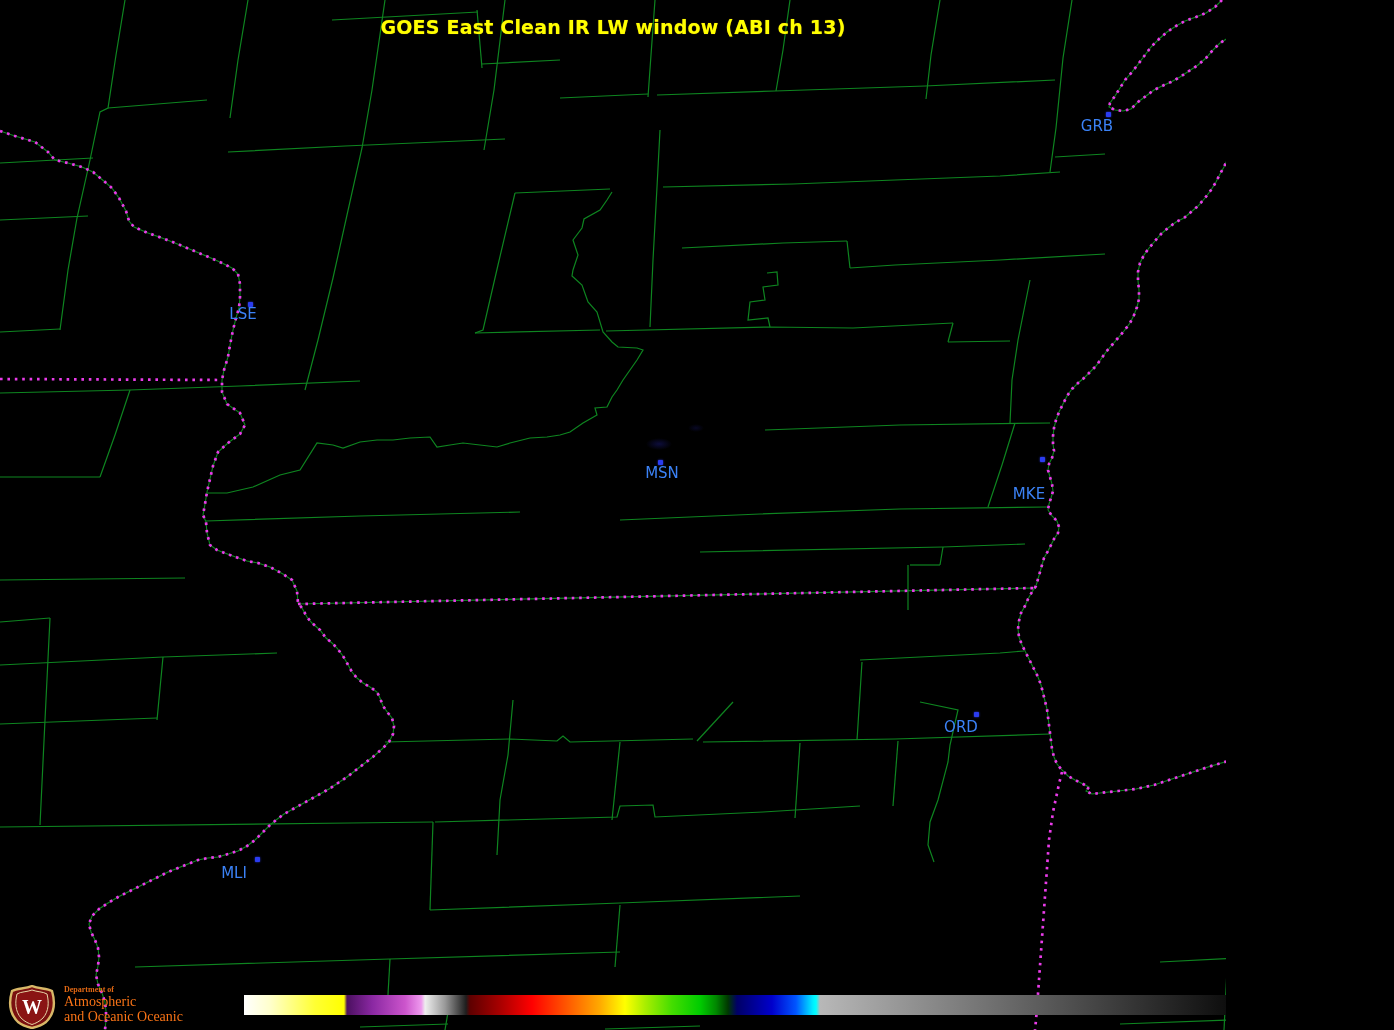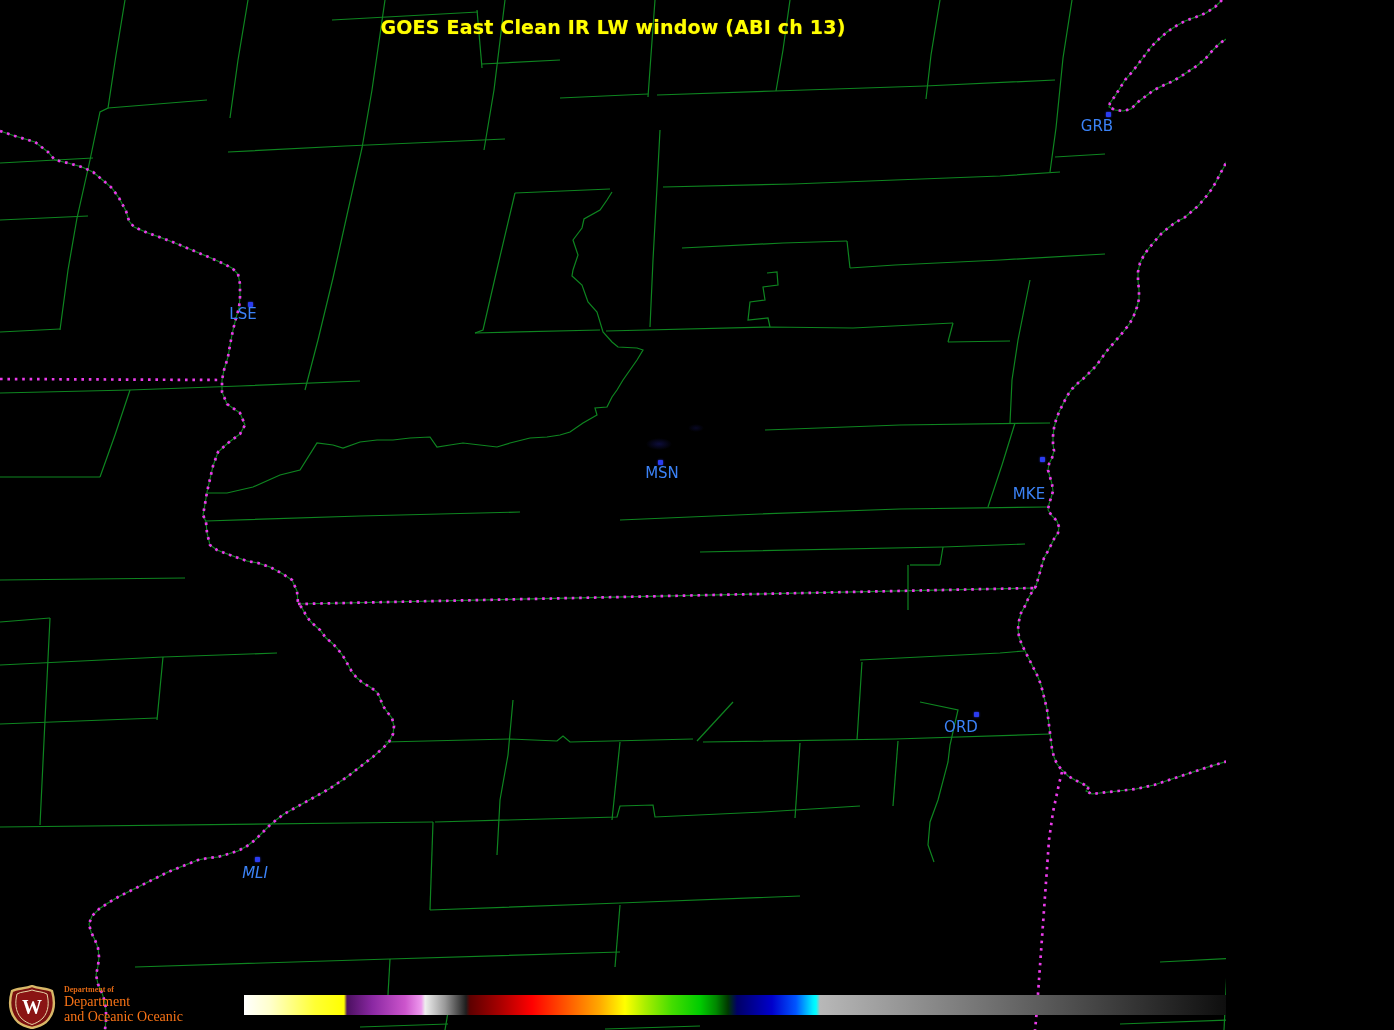--- a/index.html
+++ b/index.html
@@ -146,32 +146,32 @@
       <div class="station">
         <div class="dot" style="left: 1040px; top: 457px;"></div>
         <div class="lbl" style="left: 1029px; top: 463px; margin-top: 22px;">MKE</div>
       </div>
       <div class="station">
         <div class="dot" style="left: 974px; top: 712px;"></div>
         <div class="lbl" style="left: 961px; top: 718px;">ORD</div>
       </div>
       <div class="station">
         <div class="dot" style="left: 255px; top: 857px;"></div>
-        <div class="lbl" style="left: 255px; top: 864px; font-style: italic;">MLI</div>
+        <div class="lbl" style="left: 234px; top: 864px;">MLI</div>
       </div>
     </div>
 
   <div class="colorbar" id="colorbar" style="left: 244px; top: 995px; width: 1001px; height: 20px; background: linear-gradient(to right, rgb(255, 255, 255) 0%, rgb(255, 255, 204) 2.6%, rgb(255, 255, 51) 7.1%, rgb(255, 255, 0) 9.99%, rgb(75, 16, 96) 10.29%, rgb(138, 40, 162) 12.8%, rgb(204, 85, 204) 16.1%, rgb(238, 153, 238) 17.7%, rgb(238, 238, 238) 18.1%, rgb(153, 153, 153) 20.08%, rgb(30, 30, 30) 22.18%, rgb(94, 0, 0) 22.58%, rgb(168, 0, 0) 25.57%, rgb(255, 0, 0) 28.77%, rgb(255, 85, 0) 32.17%, rgb(255, 170, 0) 35.56%, rgb(255, 255, 0) 38.06%, rgb(170, 238, 0) 40.06%, rgb(68, 221, 0) 42.76%, rgb(0, 204, 0) 45.55%, rgb(0, 136, 0) 47.15%, rgb(0, 56, 0) 48.35%, rgb(0, 0, 102) 49.25%, rgb(0, 0, 204) 52.75%, rgb(0, 85, 255) 55.14%, rgb(0, 238, 255) 56.84%, rgb(0, 255, 255) 57.14%, rgb(184, 184, 184) 57.54%, rgb(6, 6, 6) 100%);"></div>
 
   <div class="logo">
     <svg class="crest" viewBox="0 0 52 44">
       <path d="M26 1 C33 4 41 3 46 6 C49 16 49 28 40 37 C35 41 30 42 26 43 C22 42 17 41 12 37 C3 28 3 16 6 6 C11 3 19 4 26 1 Z" fill="#7a1010" stroke="#d8b868" stroke-width="2.4"></path>
       <path d="M26 5 C31 7 37 6.5 41 9 C43 17 43 26 37 33 C33 37 29 38.5 26 39.5 C23 38.5 19 37 15 33 C9 26 9 17 11 9 C15 6.5 21 7 26 5 Z" fill="#8a1414" stroke="#e8d8a8" stroke-width="1"></path>
       <text x="26" y="29" text-anchor="middle" font-family="Liberation Serif, DejaVu Serif, serif" font-size="20" font-weight="bold" fill="#ffffff">W</text>
     </svg>
     <div class="logo-text">
       <div class="logo-dept">Department of</div>
-      <div class="logo-big">Department</div>
+      <div class="logo-big">Atmospheric</div>
       <div class="logo-big">and Oceanic Oceanic</div>
     </div>
   </div>
 
 </div>
 
 </body></html>

